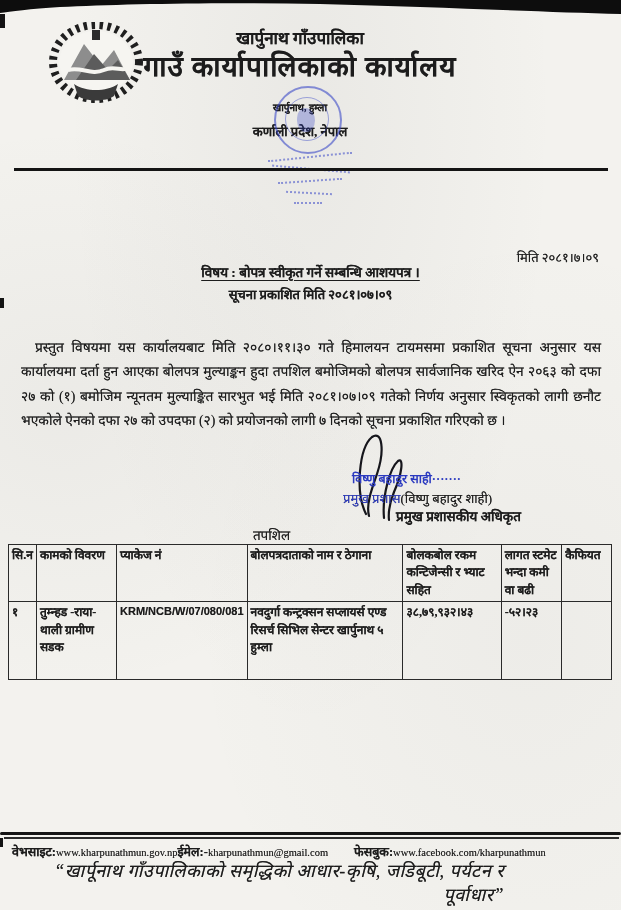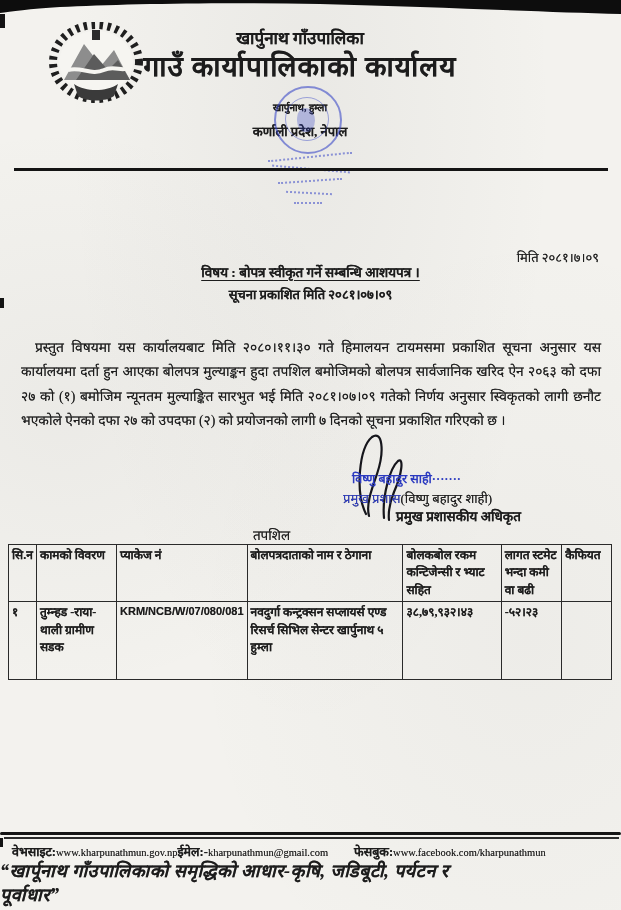--- a/index.html
+++ b/index.html
@@ -76,22 +76,22 @@
   table.tender tbody tr{height:78px;}
   .pkg{font-family:"Liberation Sans","DejaVu Sans",sans-serif;font-size:11px;margin-left:25px;}
 
   
   .rule-foot-a{position:absolute;left:0;top:832px;width:621px;height:3px;background:#151515;border-radius:2px;}
   .rule-foot-b{position:absolute;left:4px;top:837px;width:615px;height:1.6px;background:#2a2a2a;}
   .contact{position:absolute;left:12px;top:843px;width:600px;font-size:12px;white-space:nowrap;}
   .contact .lbl{font-weight:bold;font-size:12.5px;}
   .contact .url{font-size:10.5px;font-family:"Liberation Serif",serif;}
   .contact .gap{display:inline-block;width:26px;}
-  .slogan{position:absolute;left:0;top:858px;width:504px;text-align:left;
-    font-size:18px;font-weight:bold;font-style:italic;letter-spacing:0.5px;}
+  .slogan{position:absolute;left:0;top:858px;width:504px;text-align:right;
+    font-size:18px;font-weight:normal;font-style:italic;letter-spacing:0.5px;}
 </style>
 </head>
 <body>
 
 <div class="page">
 
   <svg class="artifact-top" viewBox="0 0 621 16" preserveAspectRatio="none">
     <path d="M0,0 L621,0 L621,14 C540,12 440,7 320,4 C220,2 120,4 60,7 C30,8.5 10,12 0,13 Z" fill="#0d0d0d"></path>
   </svg>
   <div class="edge-mark" style="left:0;top:14px;width:5px;height:14px;"></div>

